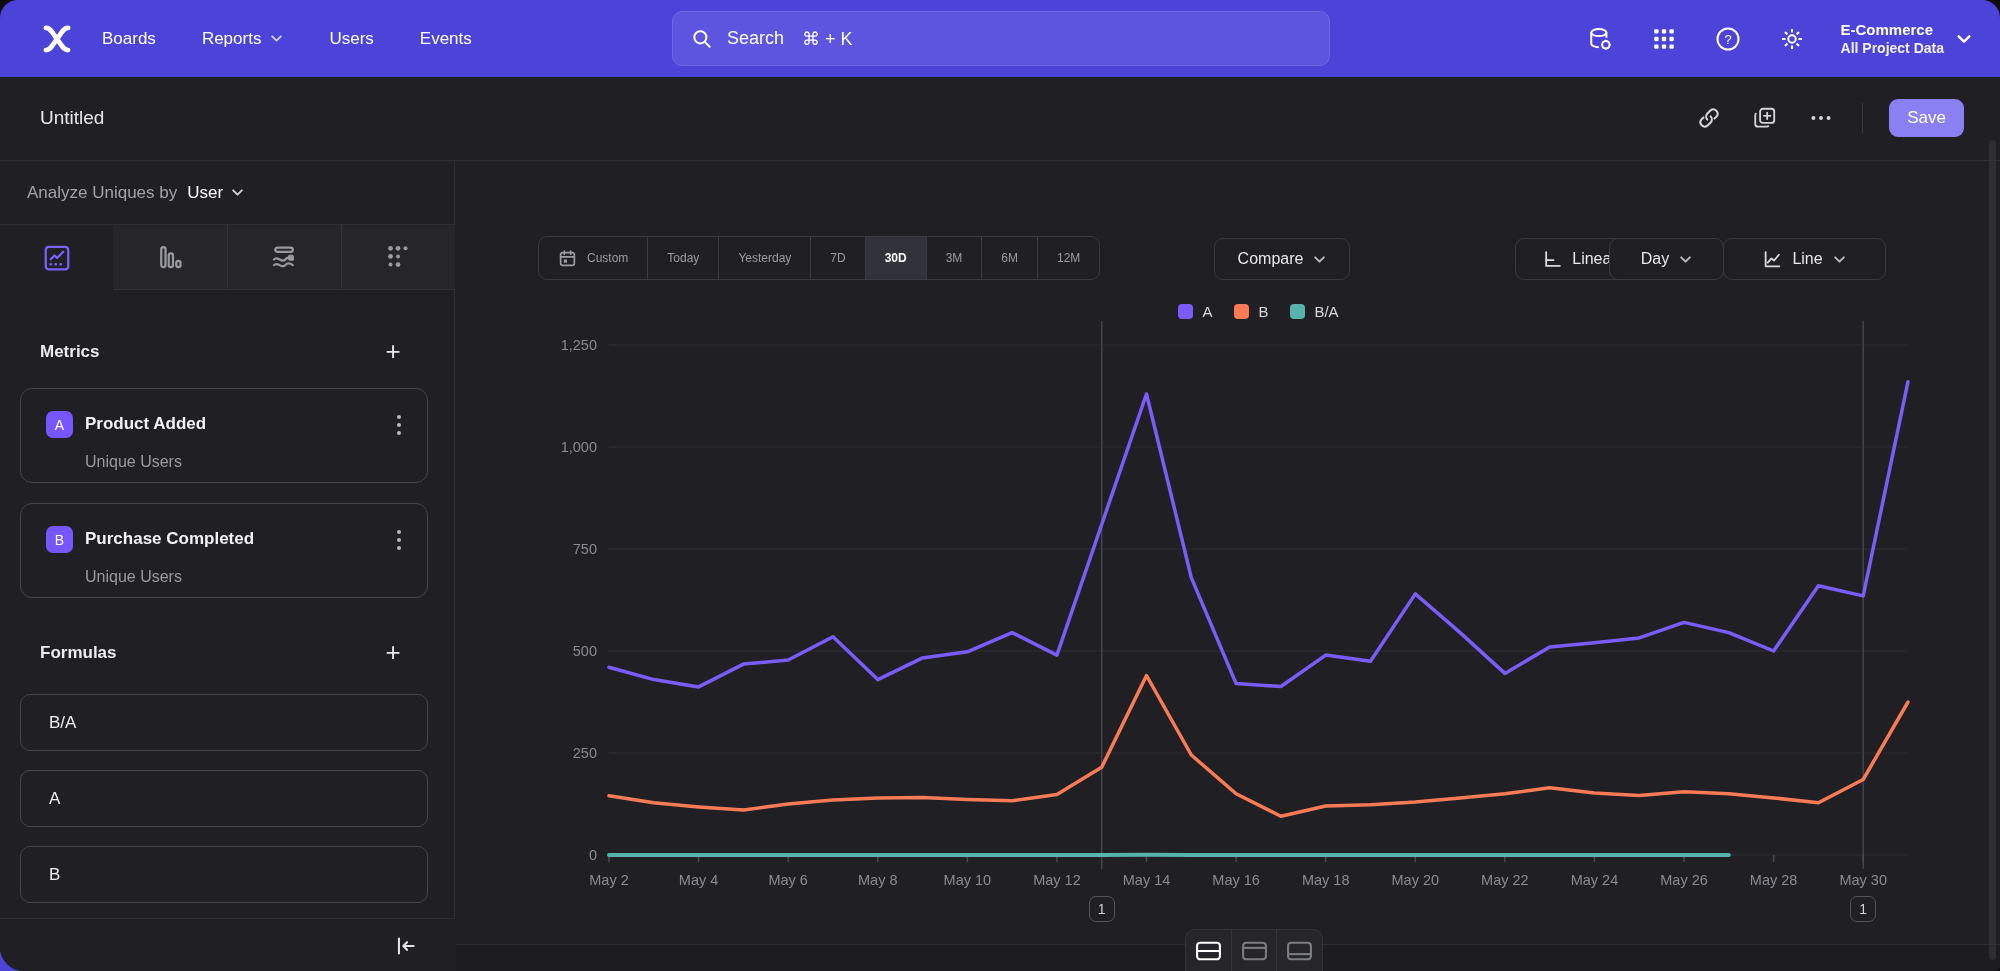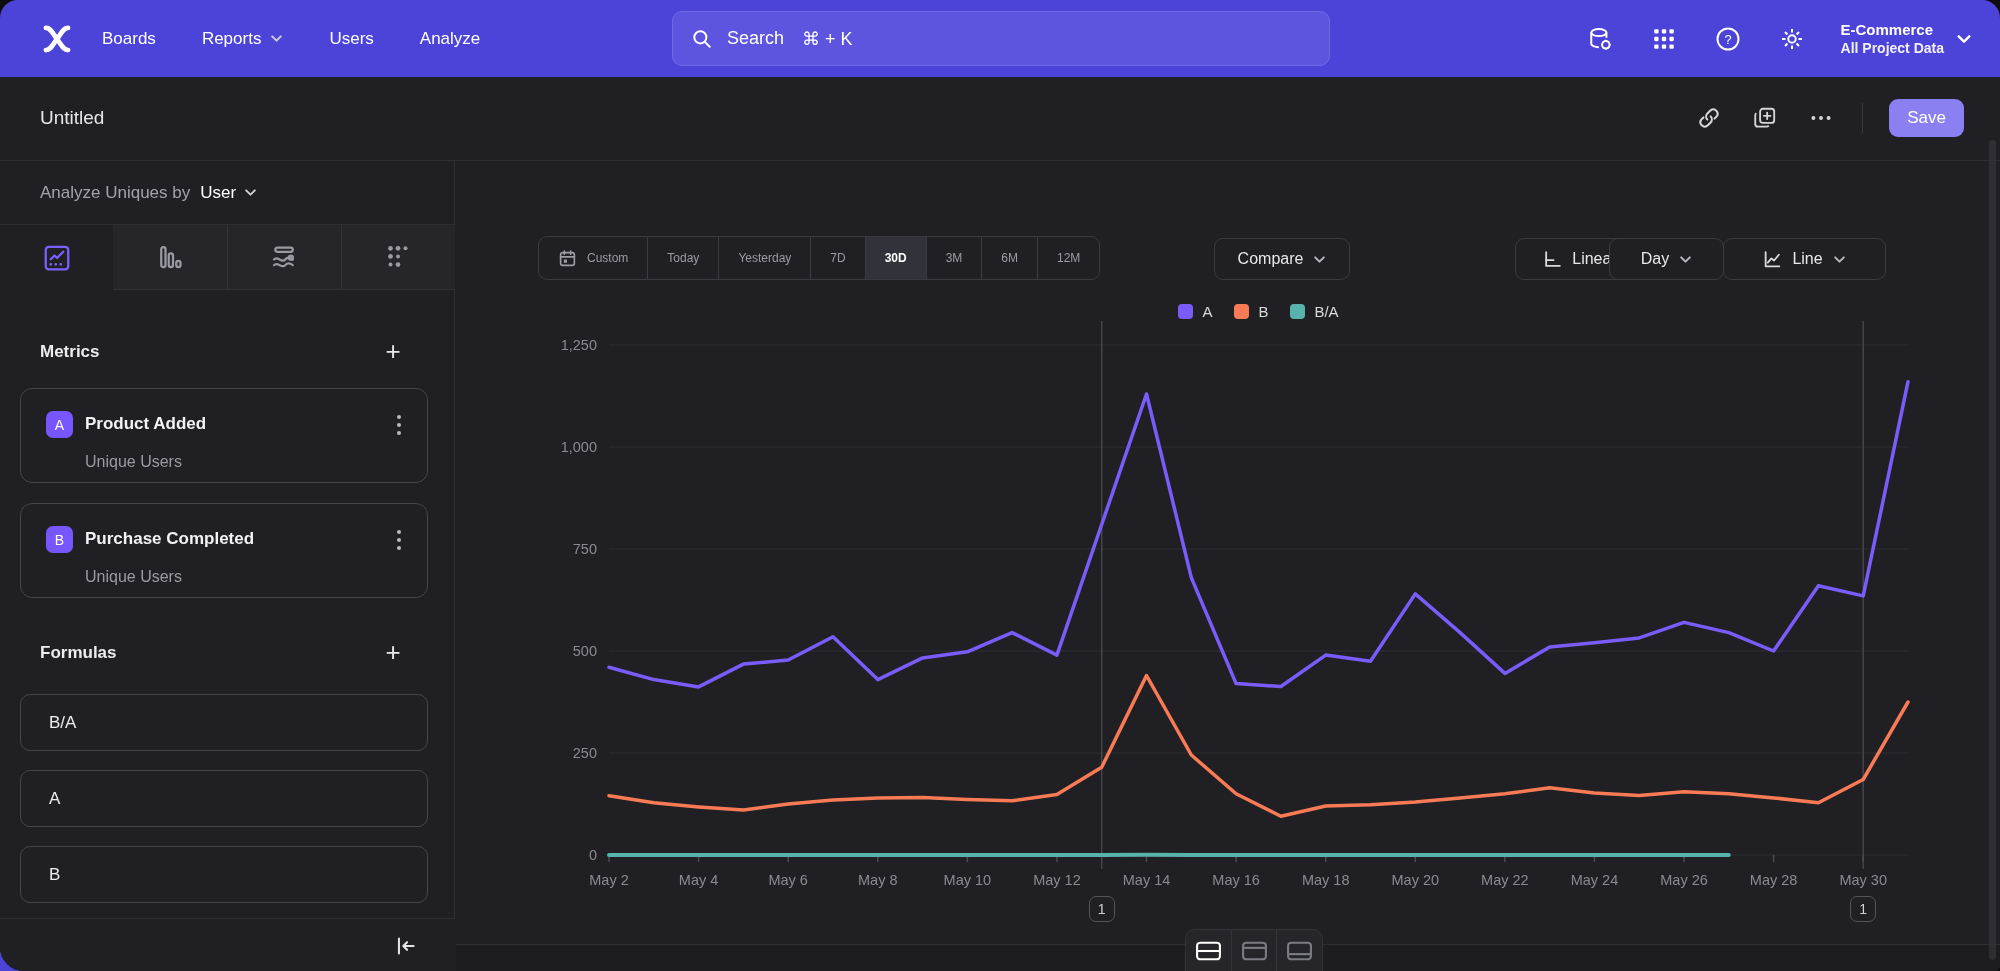--- a/index.html
+++ b/index.html
@@ -23,21 +23,21 @@
   
   .reportbar { position:absolute; left:0; top:77px; width:2000px; height:84px; background:#202024; border-bottom:1px solid #2e2e33; }
   .report-title { position:absolute; left:40px; top:30px; color:#e6e6ea; font-size:19px; }
   .rb-actions { position:absolute; right:36px; top:22px; display:flex; align-items:center; gap:26px; }
   .rb-icon { width:30px; height:30px; display:flex; align-items:center; justify-content:center; color:#d6d6da; cursor:pointer; }
   .rb-divider { width:1px; height:30px; background:#38383d; }
   .save-btn { background:#8a80f2; color:#fff; font-size:17px; border:none; border-radius:9px; padding:9px 18px; cursor:pointer; font-family:"Liberation Sans",sans-serif; }
 
   
   .sidebar { position:absolute; left:0; top:161px; width:455px; height:810px; background:#202024; border-right:1px solid #2e2e33; }
-  .analyze-row { position:absolute; left:0; top:0; width:100%; height:64px; border-bottom:1px solid #2e2e33; display:flex; align-items:center; padding-left:40px; gap:10px; font-size:17px; }
+  .analyze-row { position:absolute; left:0; top:0; width:100%; height:64px; border-bottom:1px solid #2e2e33; display:flex; align-items:center; padding-left:27px; gap:10px; font-size:17px; }
   .analyze-label { color:#a2a2aa; }
   .analyze-value { color:#fff; display:flex; align-items:center; gap:8px; cursor:pointer; }
   .tabstrip { position:absolute; left:0; top:64px; width:455px; height:65px; display:flex; }
   .ctab { flex:1; display:flex; align-items:center; justify-content:center; cursor:pointer; background:#26262a; border-bottom:1px solid #323238; border-left:1px solid #323238; color:#9a9aa2; }
   .ctab.active { background:#202024; border-bottom:none; border-left:none; color:#7b61ff; }
   .ctab:nth-child(2){ border-left:none; }
   .side-h { position:absolute; left:40px; color:#ececf0; font-size:17px; font-weight:bold; }
   .side-plus { position:absolute; right:48px; width:26px; height:26px; color:#e8e8ec; font-size:26px; line-height:24px; text-align:center; cursor:pointer; }
   .mcard { position:absolute; left:20px; width:408px; border:1px solid #45454b; border-radius:12px; background:#202024; }
   .mcard .badge { position:absolute; left:25px; top:22px; width:27px; height:27px; background:#7856ff; color:#fff; border-radius:7px; font-size:14px; display:flex; align-items:center; justify-content:center; }
@@ -90,21 +90,21 @@
           <div class="nav-item">
             <span>Reports</span>
             <svg width="13" height="13" viewBox="0 0 12 12">
               <polyline points="2,4 6,8 10,4" fill="none" stroke="#cfcfd4" stroke-width="1.8" stroke-linecap="round" stroke-linejoin="round"></polyline>
             </svg>
           </div>
           <div class="nav-item">
             <span>Users</span>
           </div>
           <div class="nav-item">
-            <span>Analyze</span>
+            <span>Events</span>
           </div>
         </div>
       <div class="searchbar">
         <svg width="22" height="22" viewBox="0 0 20 20">
           <circle cx="8.5" cy="8.5" r="5.5" stroke="#fff" stroke-width="1.8" fill="none"></circle>
           <line x1="12.8" y1="12.8" x2="17" y2="17" stroke="#fff" stroke-width="1.8" stroke-linecap="round"></line>
         </svg>
         <span>Search</span>
         <span style="margin-left:4px;">⌘ + K</span>
       </div>

